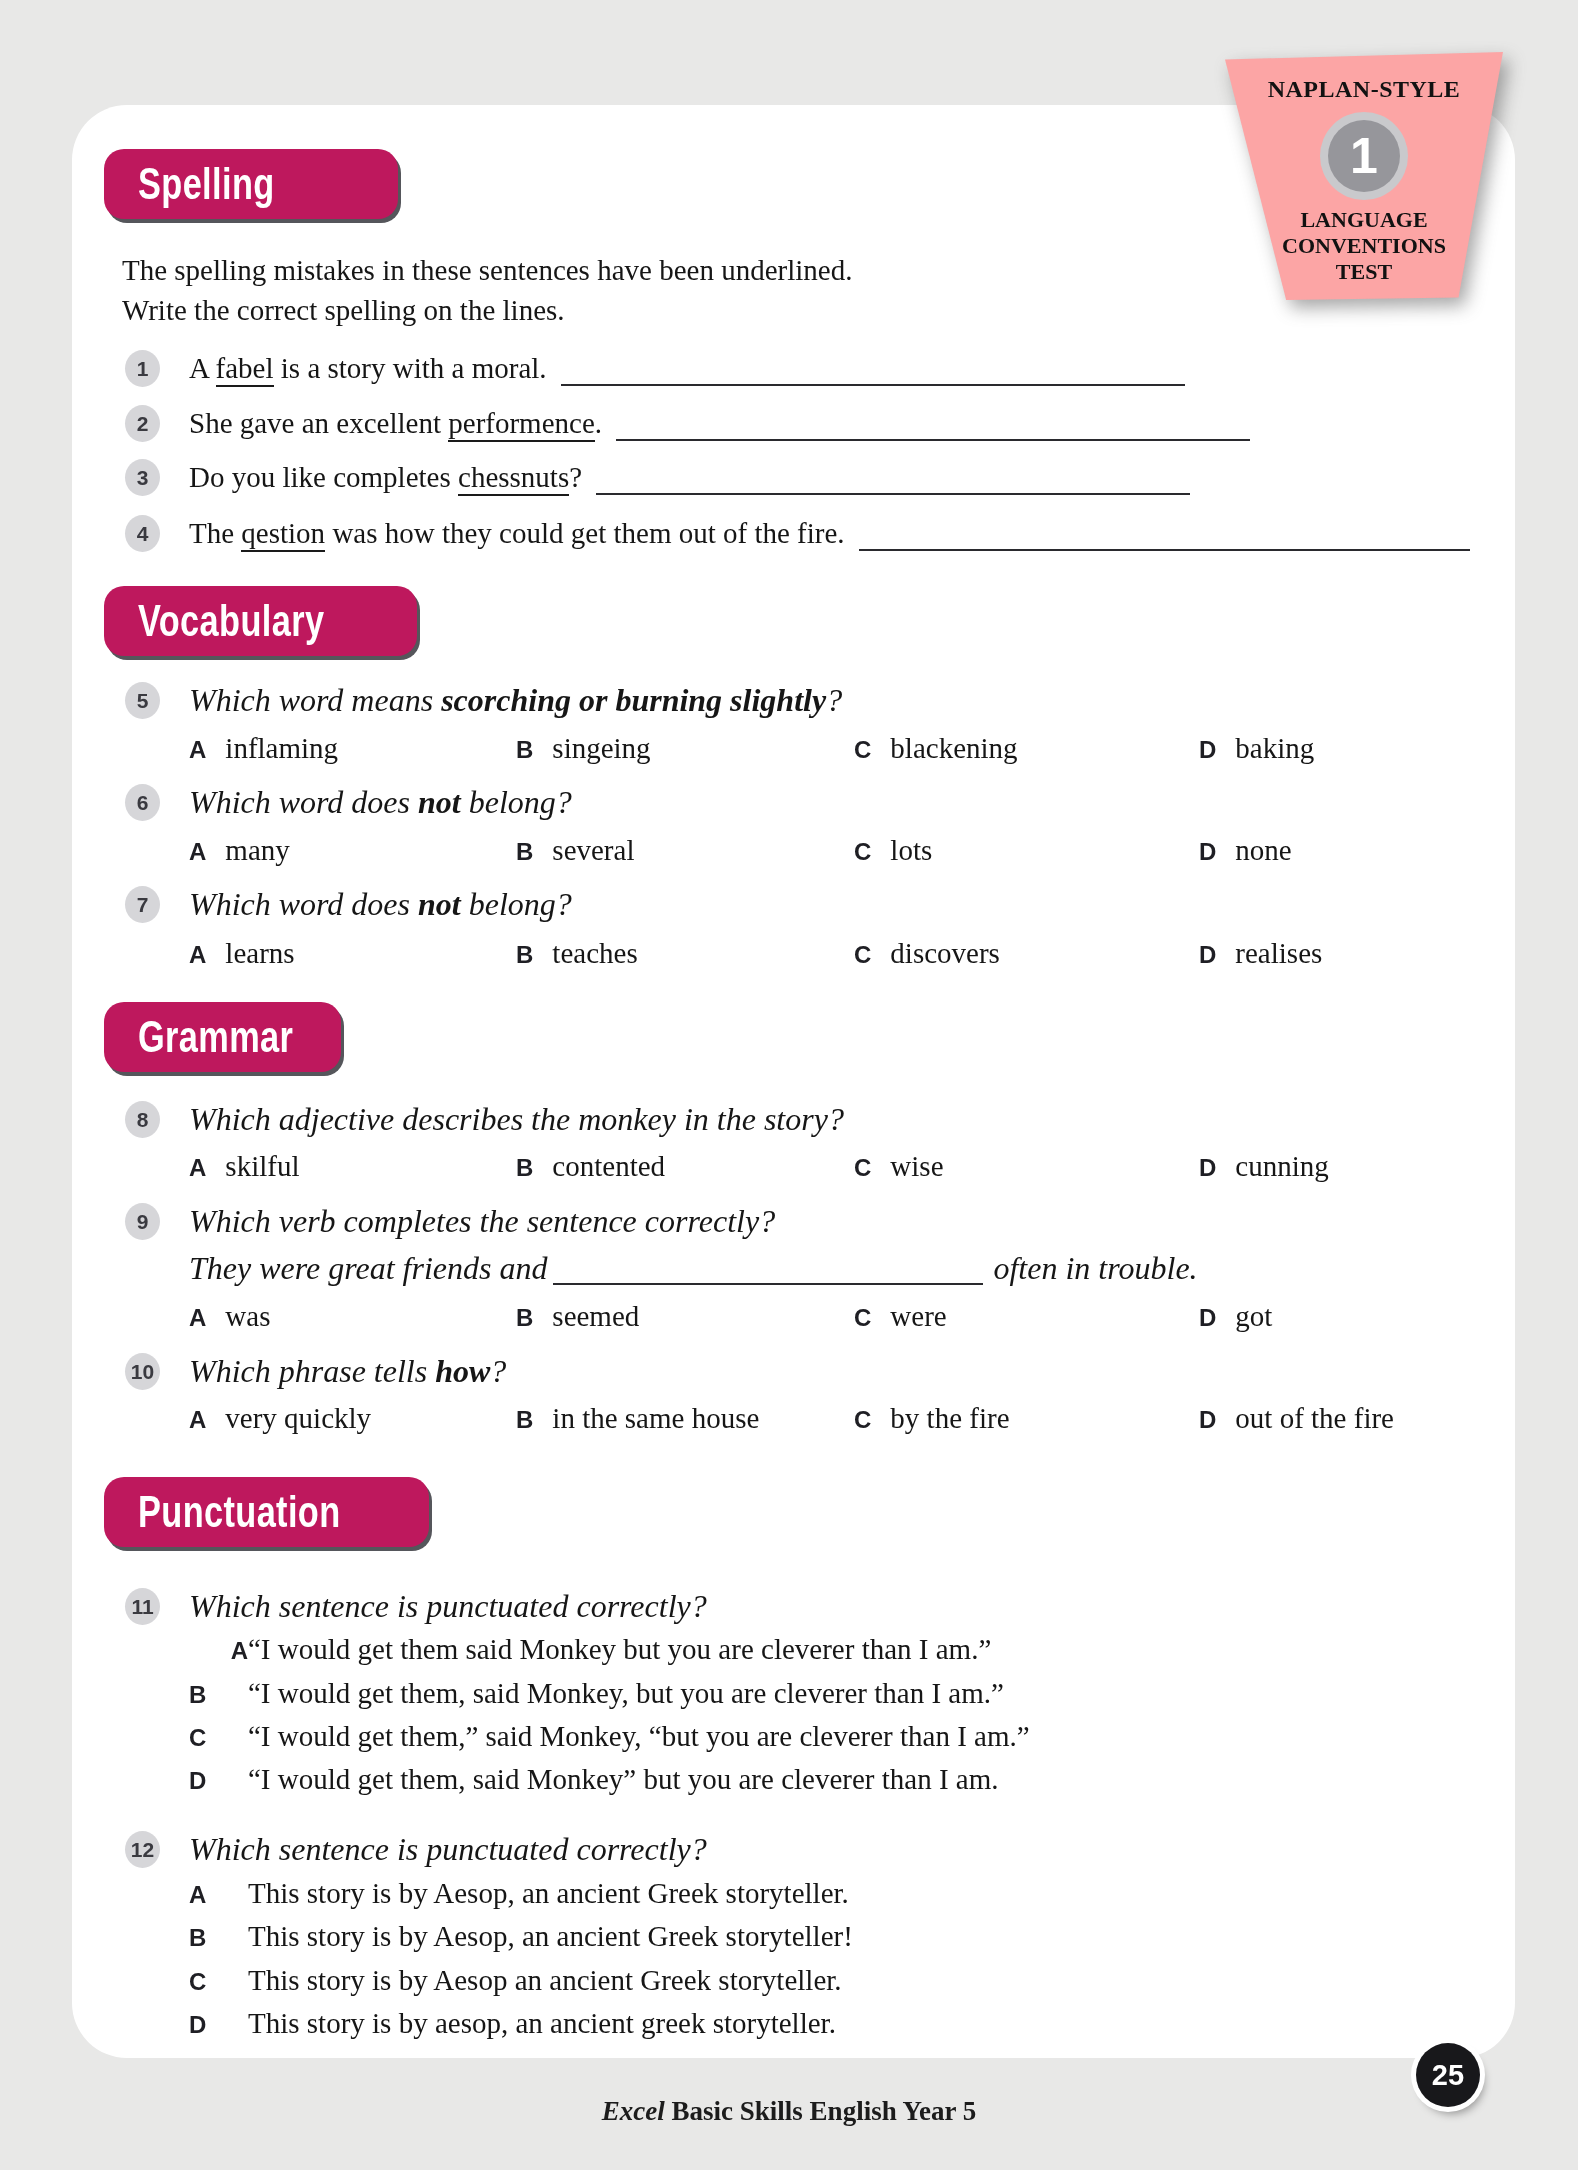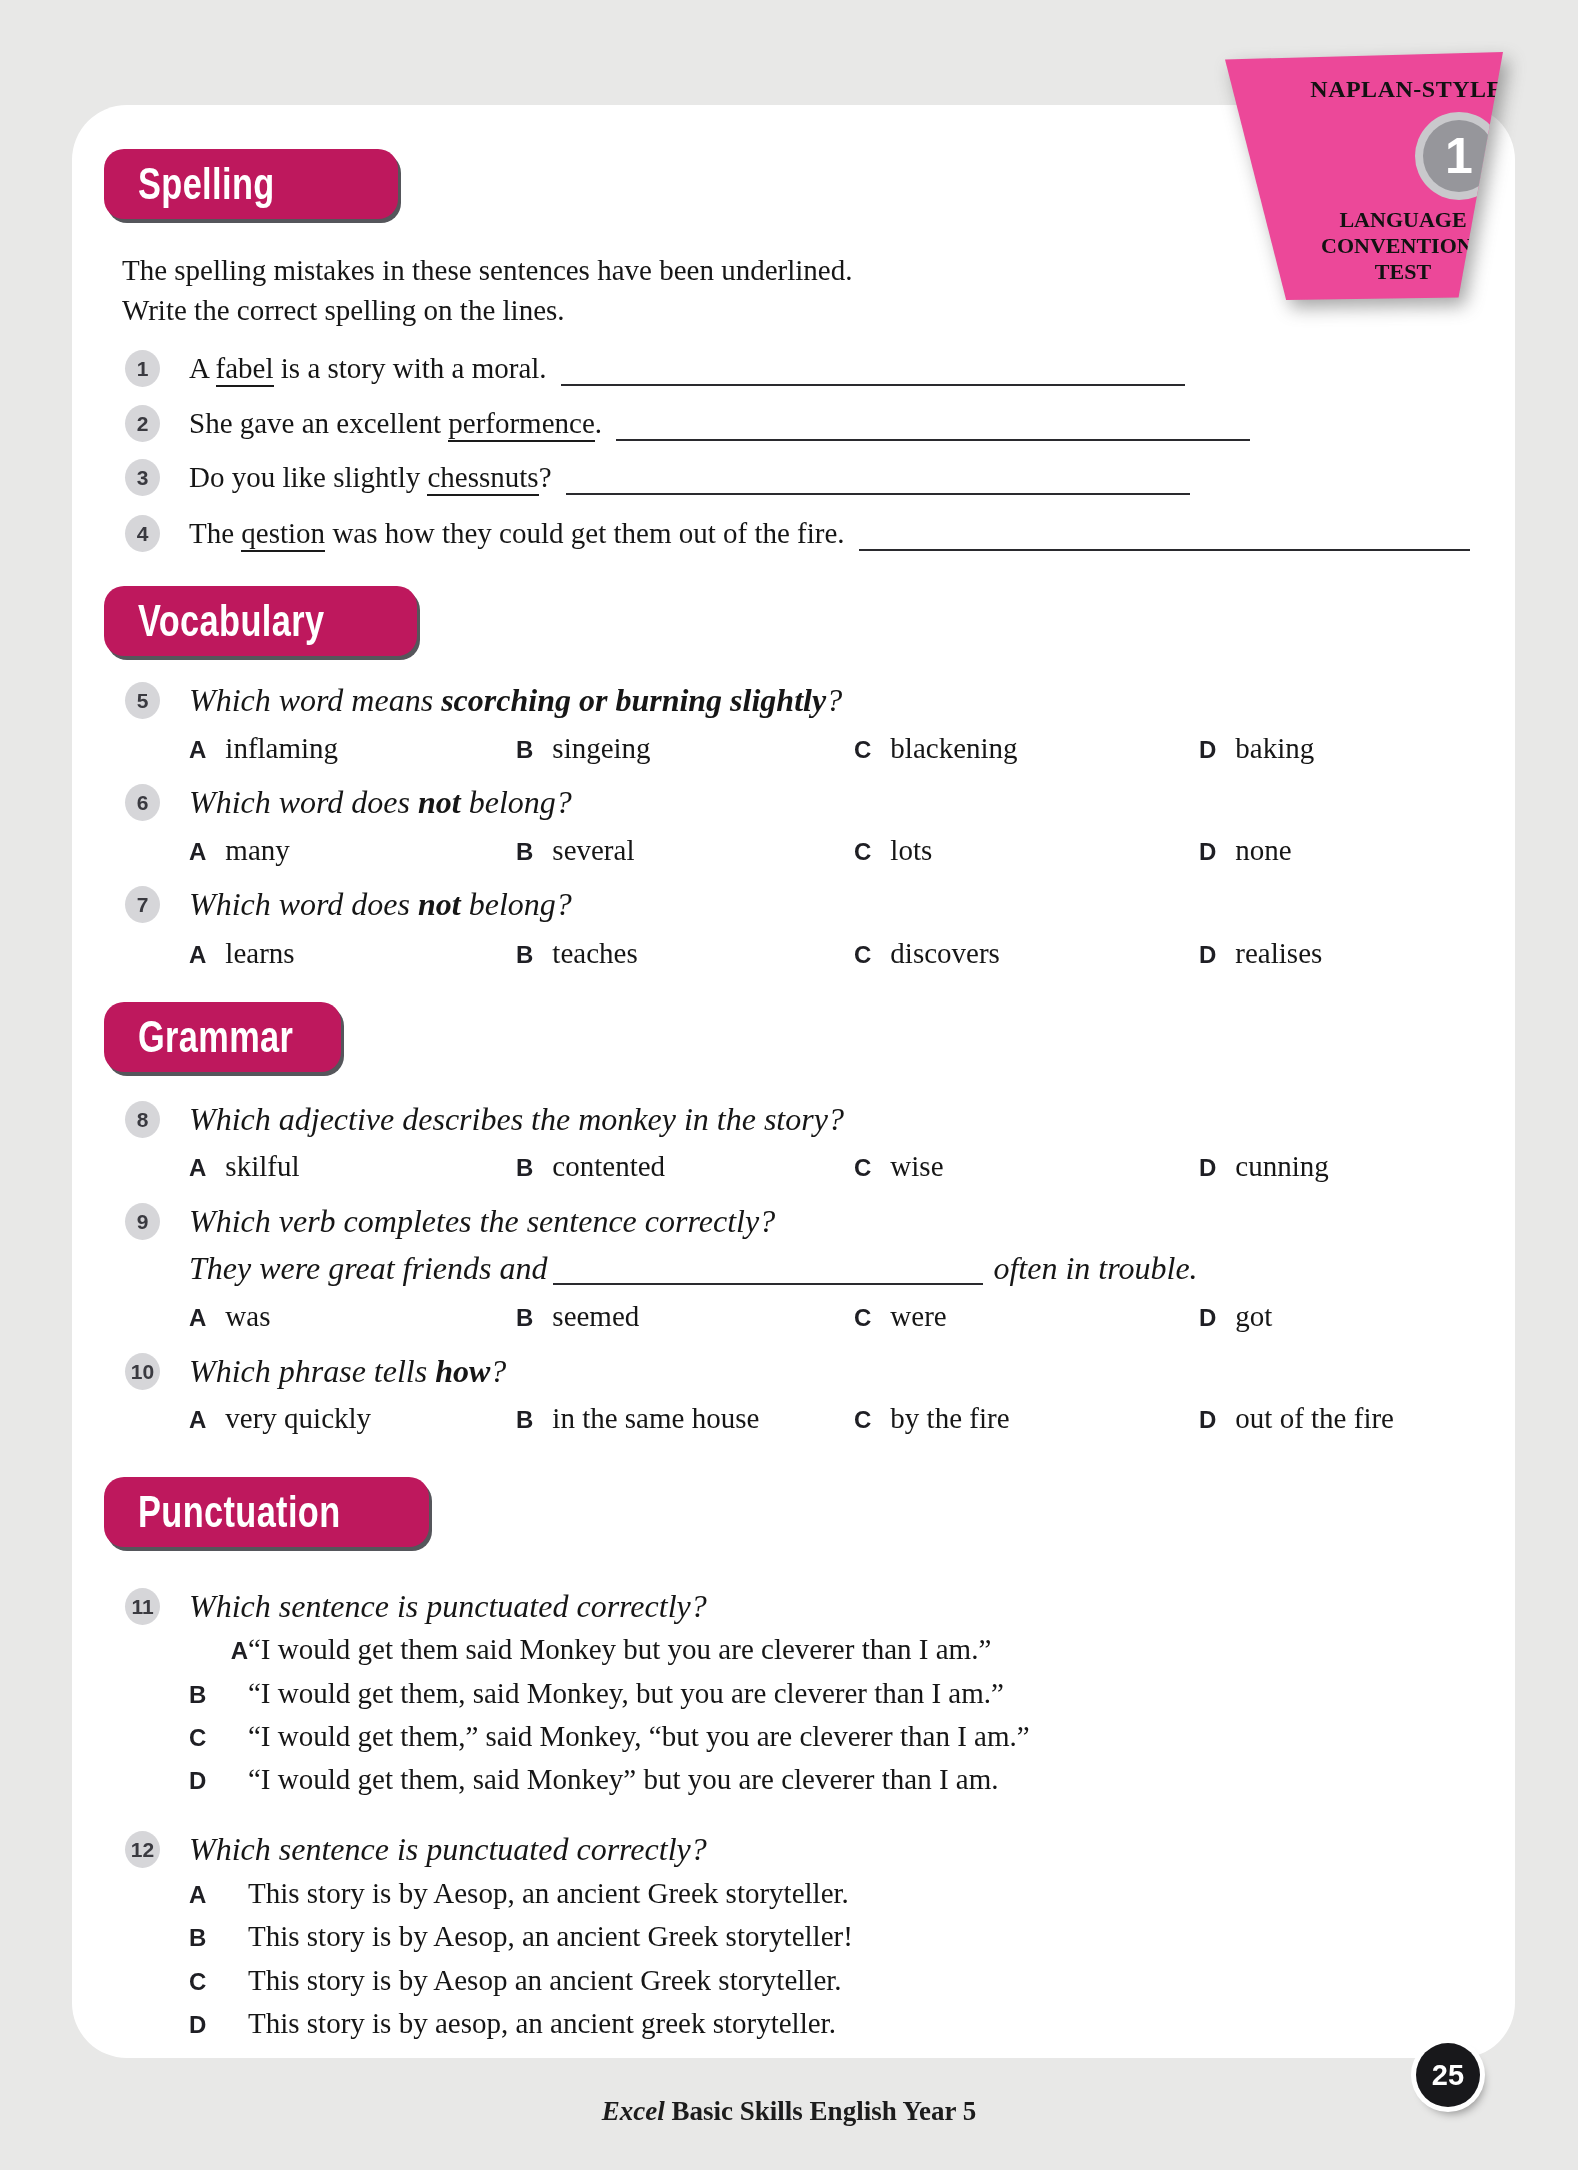--- a/index.html
+++ b/index.html
@@ -68,23 +68,23 @@
   
   .optline{position:absolute;left:189px;top:0;white-space:nowrap;font-size:29px;line-height:40px;}
   .optline .ol{font:700 24px "Liberation Sans",sans-serif;color:#1f1f24;display:inline-block;width:59px;}
 
   
   .badge-wrap{
     position:absolute;left:1225px;top:52px;width:278px;height:248px;z-index:4;
     filter:drop-shadow(6px 8px 9px rgba(60,60,60,0.45));
   }
   .badge{
-    width:100%;height:100%;background:#ec4899;
+    width:100%;height:100%;background:#fca5a5;
     clip-path:polygon(0% 3%,100% 0%,84% 99%,22% 100%);
-    display:flex;flex-direction:column;align-items:flex-end;
+    display:flex;flex-direction:column;align-items:center;
     padding-top:24px;box-sizing:border-box;
   }
   .badge-top{font:700 24px "Liberation Serif",serif;color:#121212;letter-spacing:0.5px;}
   .badge-ring{
     width:88px;height:88px;border-radius:50%;background:#c9c9cc;
     display:flex;align-items:center;justify-content:center;margin:9px 0 7px;
   }
   .badge-circle{
     width:72px;height:72px;border-radius:50%;background:#96969b;color:#ffffff;
     font:700 50px "Liberation Sans",sans-serif;
@@ -144,21 +144,21 @@
 </div>
 <div class="srow" style="left:189px;top:403px;width:1061px;">
   <span class="stext"><span>She gave an excellent </span><span class="u">performence</span><span>.</span></span>
   <span class="ansline"></span>
 </div>
 
 <div class="qrow" style="top:457px;">
   <span class="qnum">3</span>
 </div>
 <div class="srow" style="left:189px;top:457px;width:1001px;">
-  <span class="stext"><span>Do you like slightly </span><span class="u">chessnuts</span><span>?</span></span>
+  <span class="stext"><span>Do you like completes </span><span class="u">chessnuts</span><span>?</span></span>
   <span class="ansline"></span>
 </div>
 
 <div class="qrow" style="top:513px;">
   <span class="qnum">4</span>
 </div>
 <div class="srow" style="left:189px;top:513px;width:1281px;">
   <span class="stext"><span>The </span><span class="u">qestion</span><span> was how they could get them out of the fire.</span></span>
   <span class="ansline"></span>
 </div>

